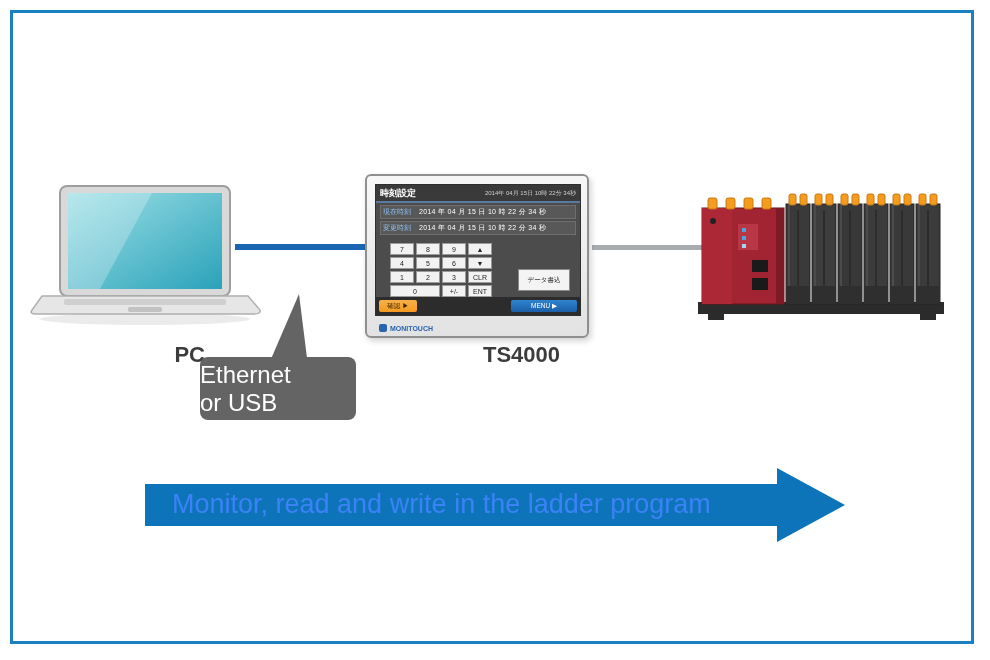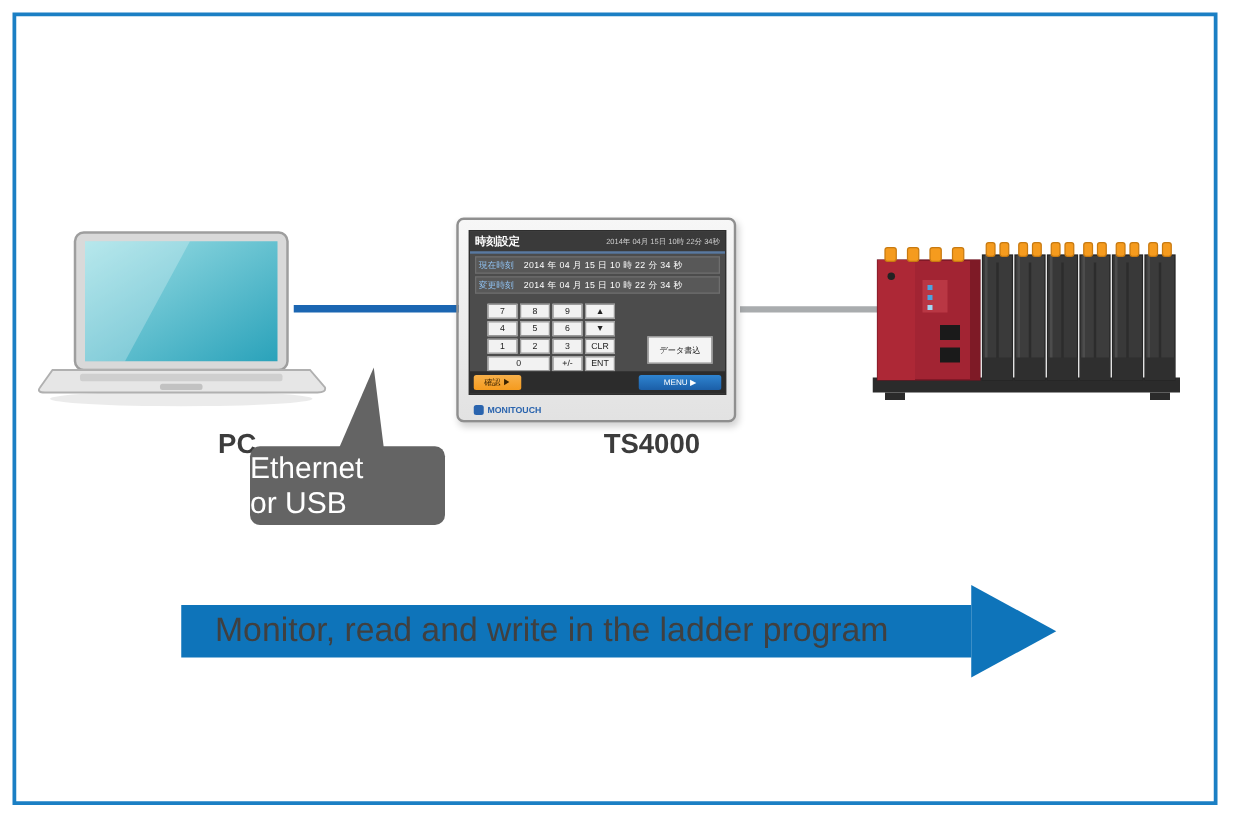--- a/index.html
+++ b/index.html
@@ -57,21 +57,21 @@
 
   
   .bubble { position:absolute; left:200px; top:357px; width:156px; height:63px;
             background:var(--bubble_gray,#646464); border-radius:8px; color:#fff;
             display:flex; flex-direction:column; align-items:flex-start; justify-content:center;
             font-size:24px; line-height:1.15; }
   .bubble-tail { position:absolute; left:260px; top:292px; }
 
   
   .banner-svg { position:absolute; left:140px; top:460px; }
-  .banner-text { position:absolute; left:172px; top:489px; color:#404040; font-size:27px;
+  .banner-text { position:absolute; left:172px; top:489px; color:#3b82f6; font-size:27px;
                  white-space:nowrap; }
 </style>
 </head>
 <body>
 
 <div class="canvas">
 
   <div class="frame"></div>
 
   <div class="eth-line"></div>

